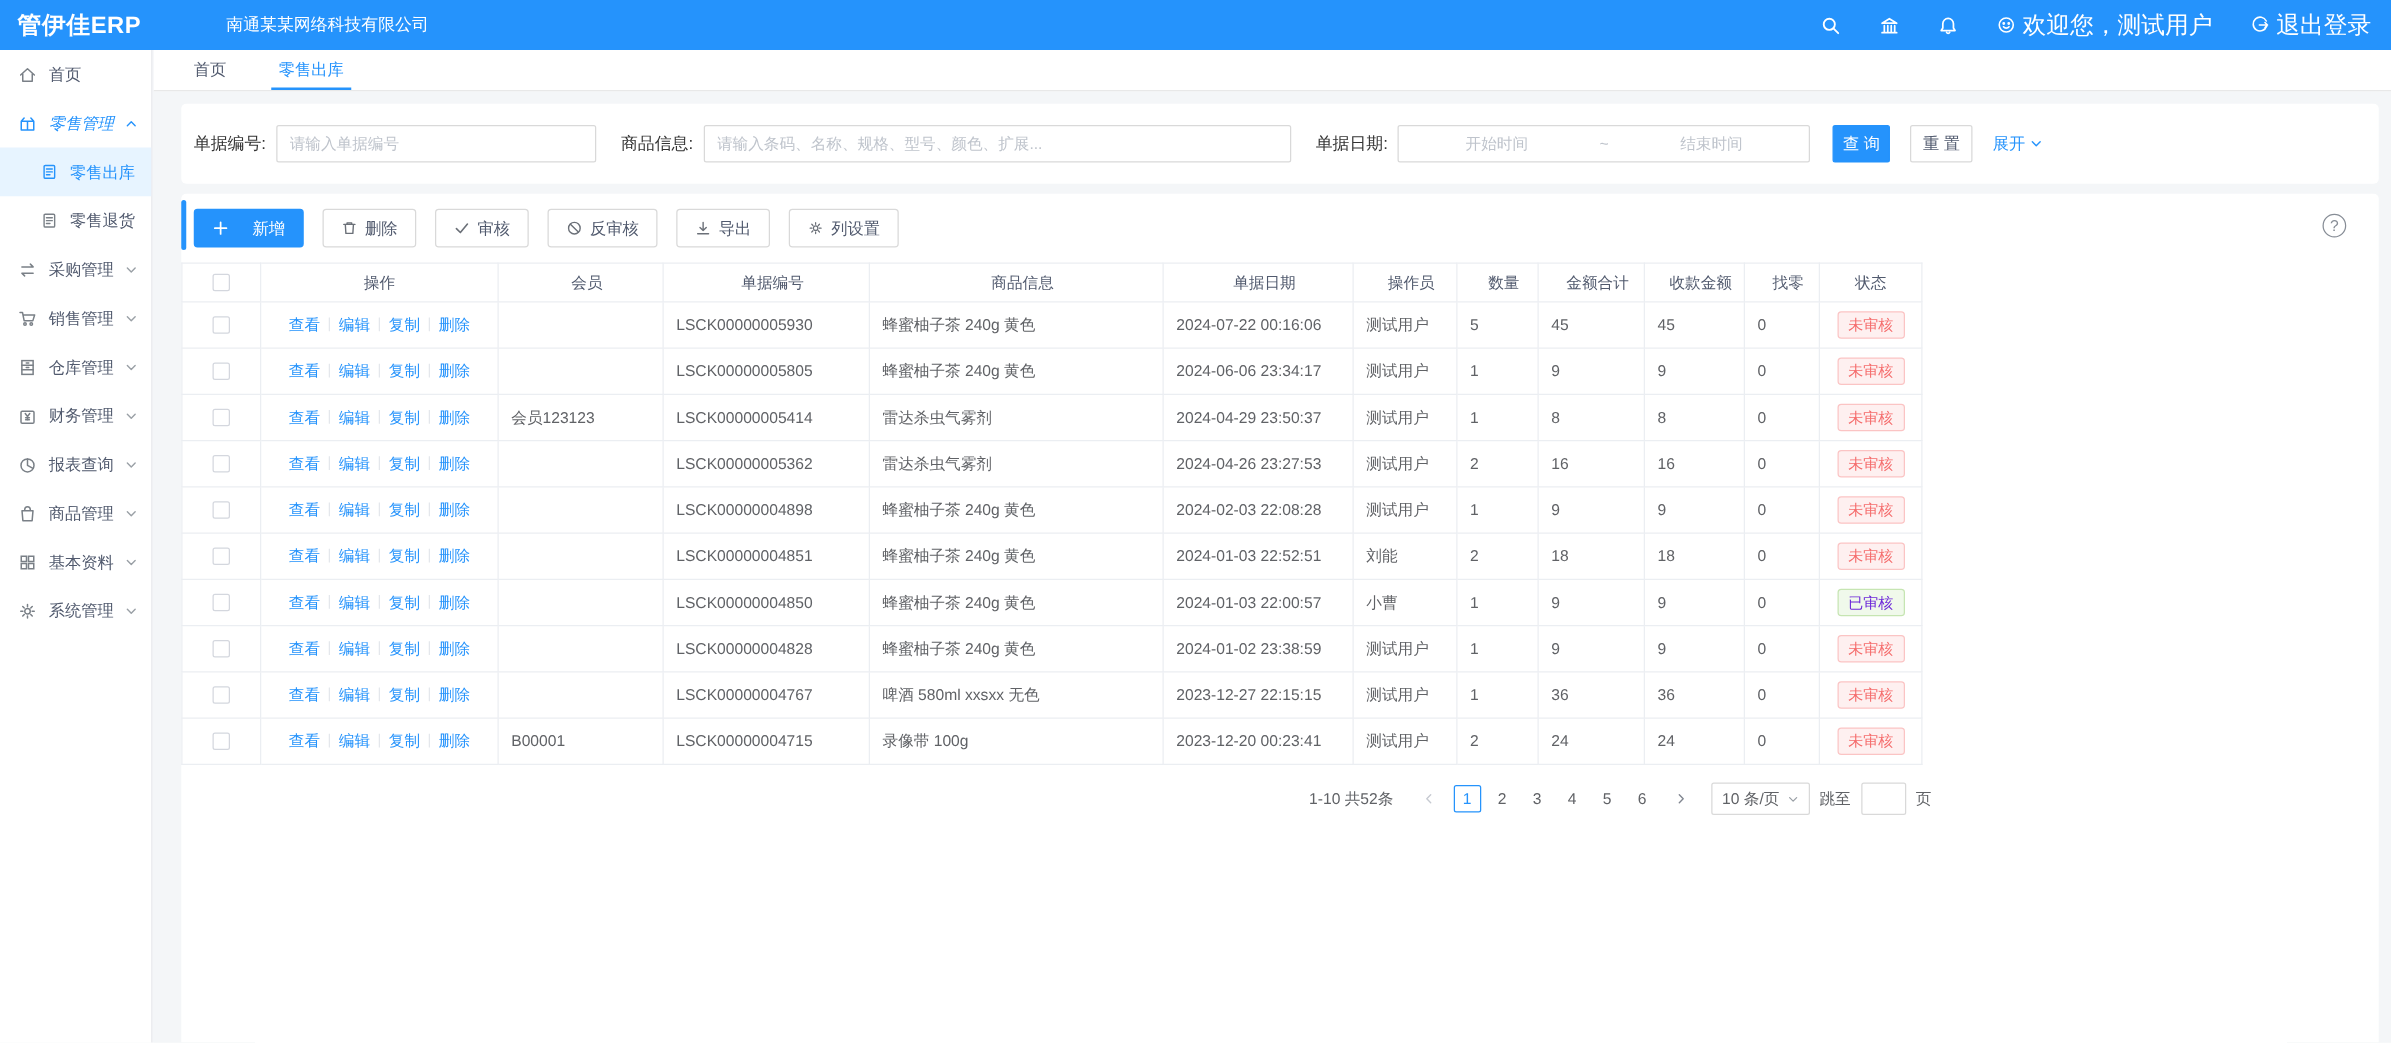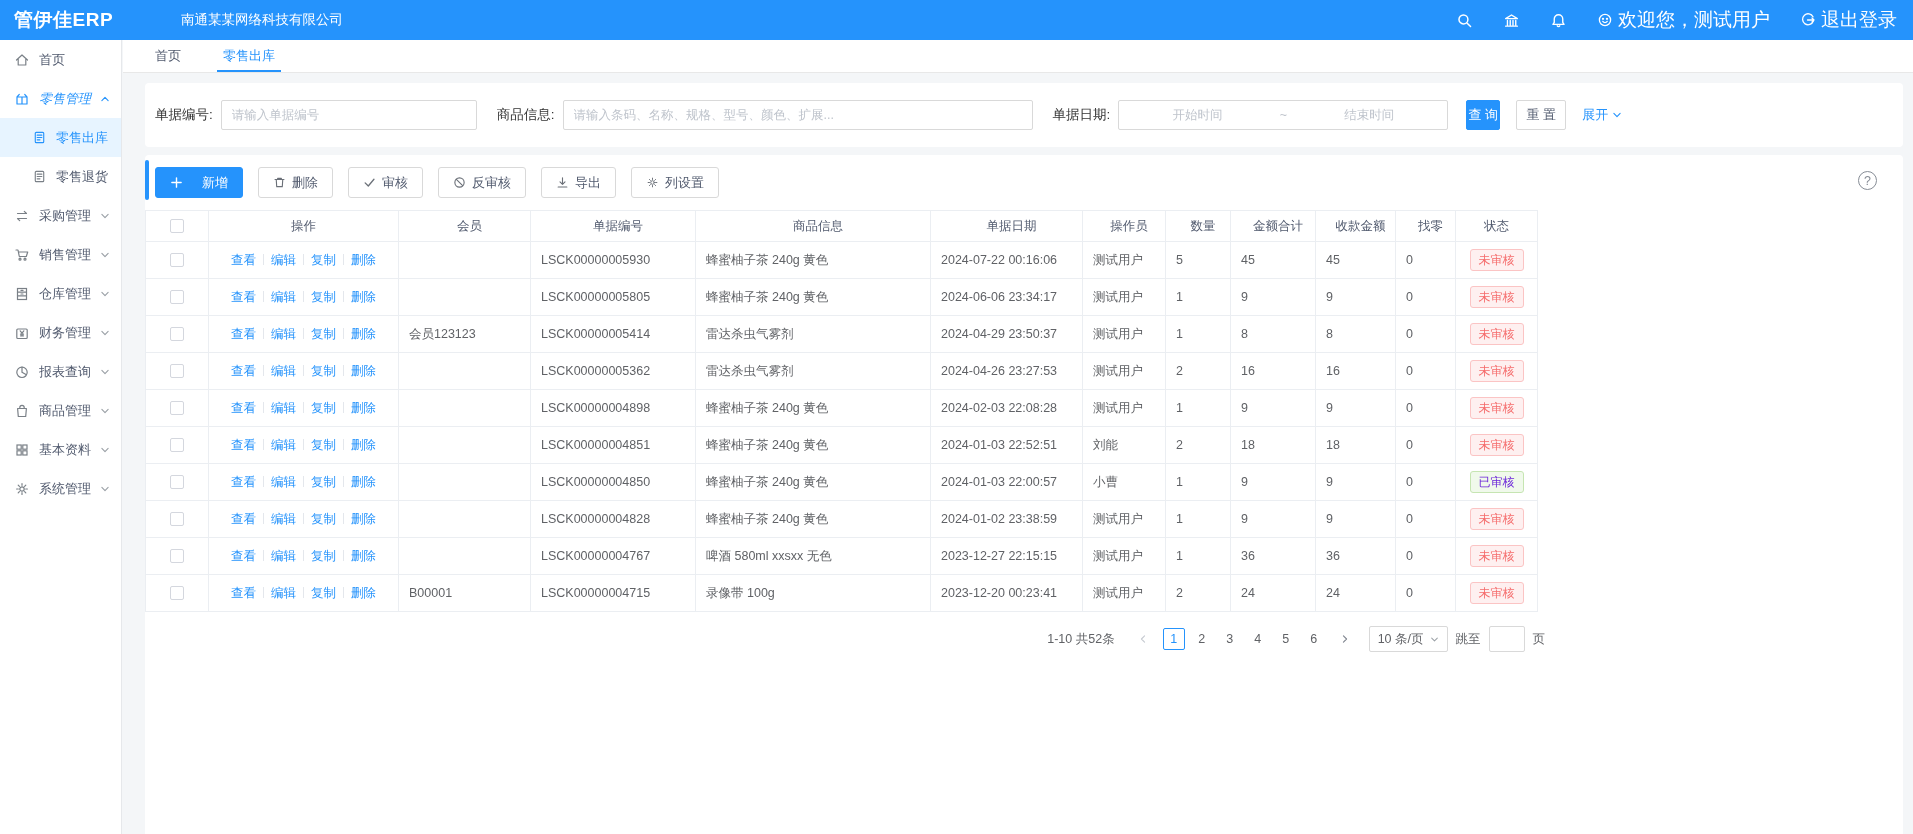--- a/index.html
+++ b/index.html
@@ -39,21 +39,21 @@
   .filter-card { background:#fff; border-radius:4px; height:64px; display:flex; align-items:center; padding:0 16px 0 10px; flex:none; font-size:13.5px; color:#333; }
   .f-label { white-space:nowrap; }
   .f-input { height:30px; border:1px solid #d9d9d9; border-radius:2px; padding:0 10px; font-size:12.5px; color:#515a6e; outline:none; font-family:inherit; }
   .f-input::placeholder { color:#bfc4cc; }
   .inp-bill { width:256px; margin:0 20px 0 8px; }
   .inp-prod { width:470px; margin:0 20px 0 8px; }
   .date-range { height:30px; width:330px; border:1px solid #d9d9d9; border-radius:2px; display:flex; align-items:center; margin-left:8px; color:#bfc4cc; font-size:12.5px; cursor:text; }
   .date-range .seg { flex:1; text-align:center; }
   .date-range .tilde { color:#bfc4cc; padding:0 4px; }
   .btn { height:30px; border-radius:2px; font-size:13px; cursor:pointer; font-family:inherit; }
-  .btn-primary { width:34px; background:#2593fc; border:1px solid #2593fc; color:#fff; margin-left:18px; }
+  .btn-primary { width:46px; background:#2593fc; border:1px solid #2593fc; color:#fff; margin-left:18px; }
   .btn-default { width:50px; background:#fff; border:1px solid #d9d9d9; color:#515a6e; margin-left:16px; }
   .expand-link { margin-left:16px; color:#2593fc; font-size:13px; display:flex; align-items:center; gap:4px; cursor:pointer; }
 
   
   .table-card { margin-top:8px; background:#fff; border-radius:4px 4px 0 0; flex:1; position:relative; }
   .scroll-thumb { position:absolute; left:0; top:5px; width:4px; height:40px; background:#2593fc; border-radius:2px; }
   .toolbar { display:flex; align-items:center; gap:15px; padding:12px 10px; }
   .tbtn { height:31px; padding:0 14px; border:1px solid #d9d9d9; border-radius:3px; background:#fff; color:#515a6e; font-size:13px; display:inline-flex; align-items:center; gap:6px; cursor:pointer; font-family:inherit; }
   .tbtn .ticn { display:flex; color:#6b7078; }
   .tbtn-primary { background:#2593fc; border-color:#2593fc; color:#fff;gap:19px; }

